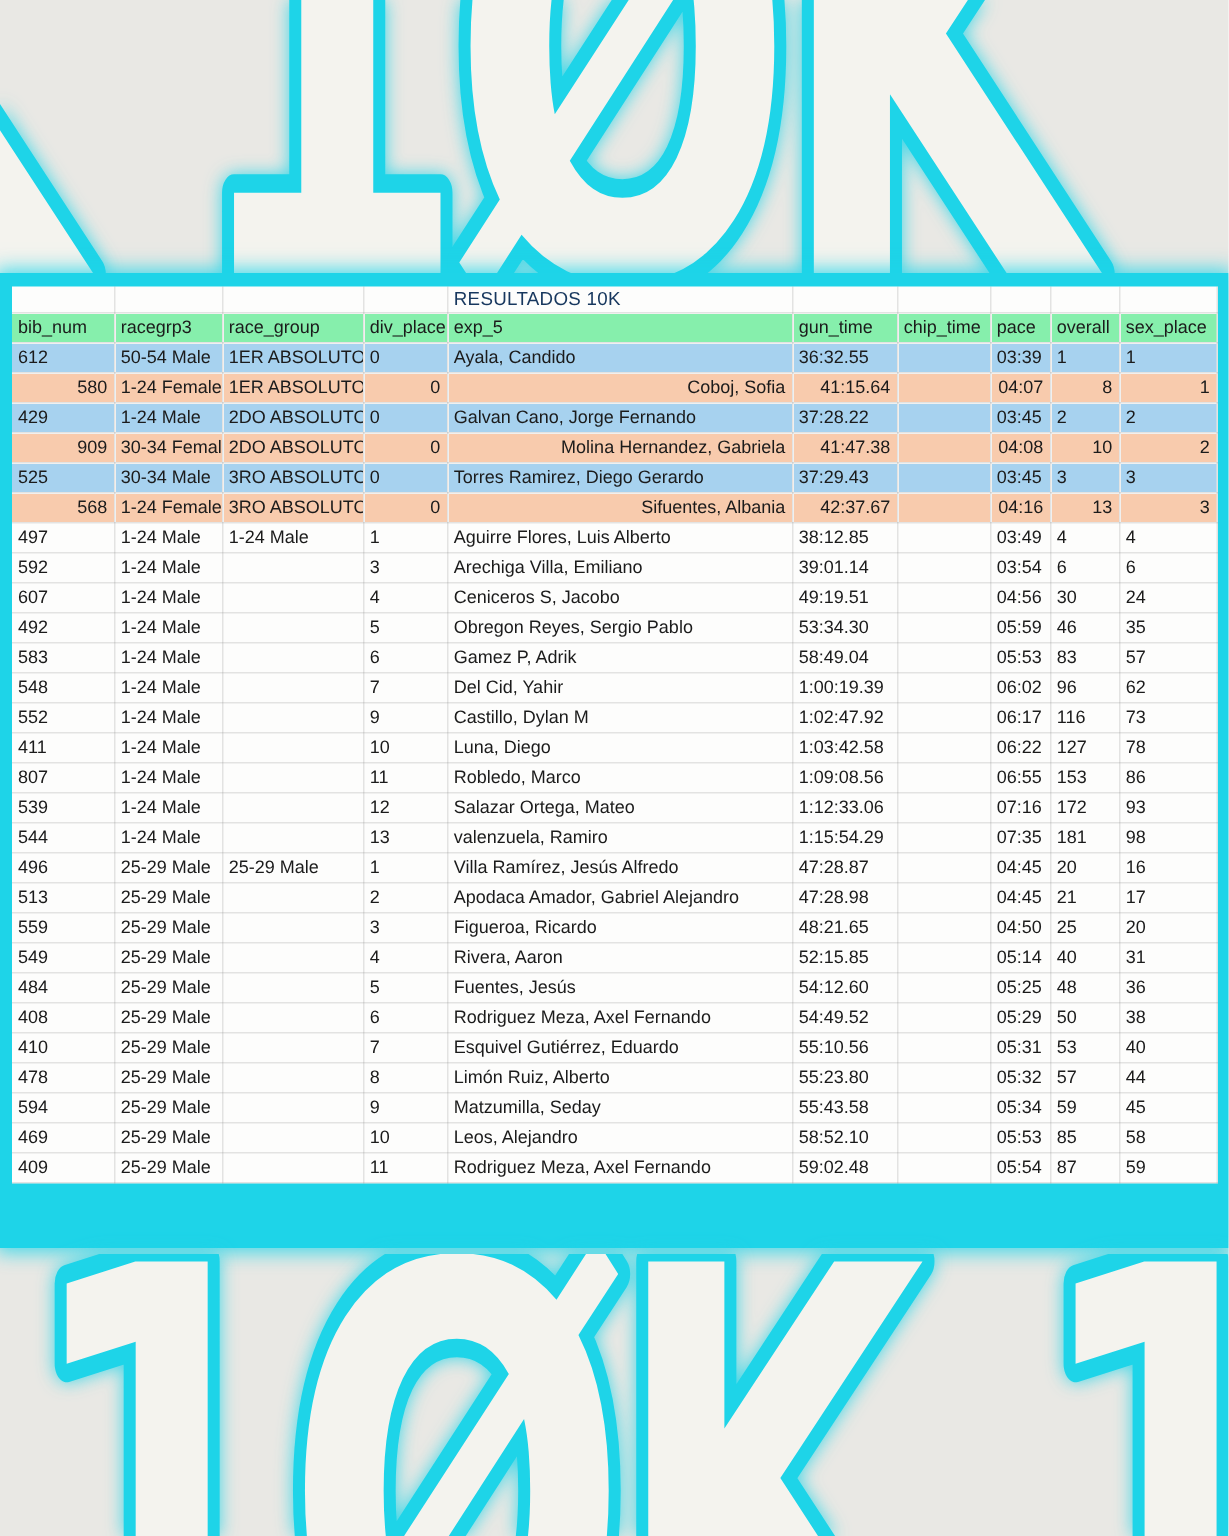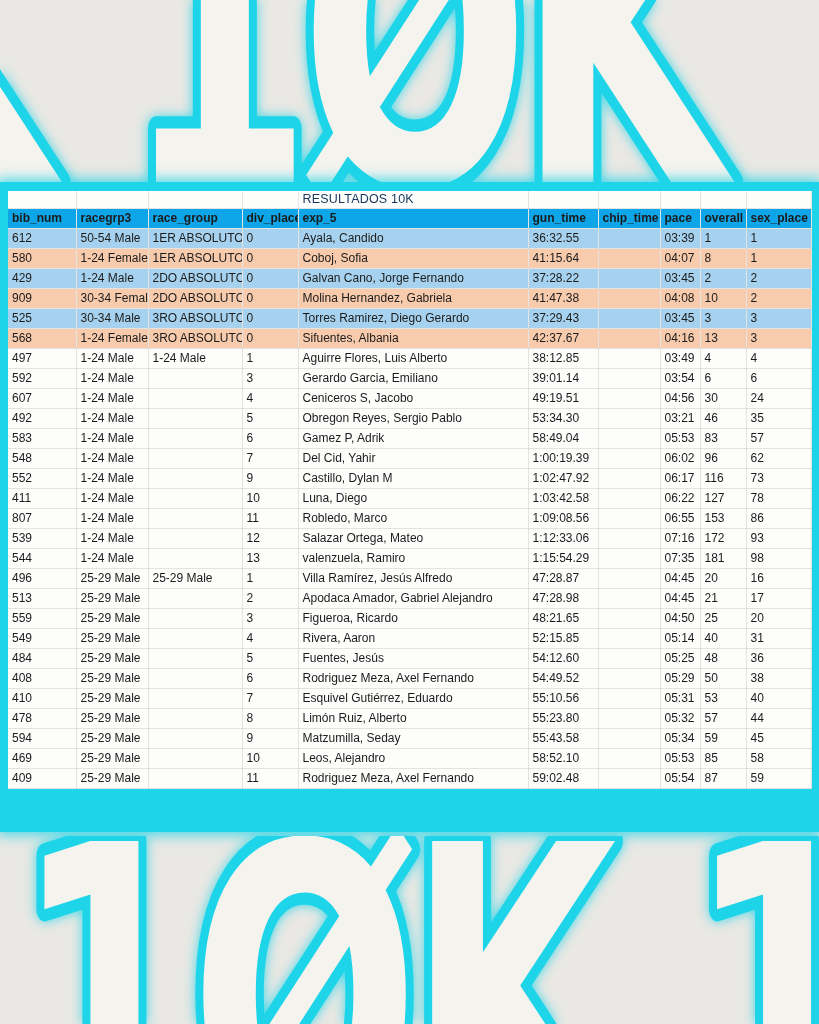--- a/index.html
+++ b/index.html
@@ -28,24 +28,24 @@
     border-bottom:1px solid rgba(110,110,110,.18);
     overflow:hidden;white-space:nowrap;
     font-weight:400;text-align:left;
   }
   tr.title-row td{height:17px;line-height:17px;background:#fdfdfc;}
   td.title-cell{
     background:#29abe2;color:#17375e;
     font-weight:700;text-align:center;font-size:12.5px;
     letter-spacing:.2px;
   }
-  tr.header-row th{background:#0ea5e9;font-weight:bold;}
+  tr.header-row th{background:#86efac;}
   td.num{text-align:right;}
   tr.fill-blue td{background:#a7d2ef;margin-top:18px;}
-  tr.fill-orange td{background:#f8cbad;}
+  tr.fill-orange td{background:#f8cbad;text-align:right;}
   tr.fill-white td{background:#fdfdfc;}
 </style>
 </head>
 <body>
 
 <svg class="bg-svg bg-top" width="819" height="187" viewBox="0 0 819 187">
   <g transform="scale(1,1.55)">
     <text x="409" y="118" text-anchor="middle" font-family="'DejaVu Sans',sans-serif" font-weight="bold" font-size="270" letter-spacing="-12" fill="#f4f3ee" stroke="#1ed4e8" stroke-width="16" paint-order="stroke" stroke-linejoin="round">ØK 1ØK 1Ø</text>
   </g>
 </svg>
@@ -173,21 +173,21 @@
           <td></td>
           <td class="num">03:49</td>
           <td class="num">4</td>
           <td class="num">4</td>
         </tr>
         <tr class="fill-white">
           <td class="num">592</td>
           <td>1-24 Male</td>
           <td></td>
           <td class="num">3</td>
-          <td>Gerardo Garcia, Emiliano</td>
+          <td>Arechiga Villa, Emiliano</td>
           <td class="num">39:01.14</td>
           <td></td>
           <td class="num">03:54</td>
           <td class="num">6</td>
           <td class="num">6</td>
         </tr>
         <tr class="fill-white">
           <td class="num">607</td>
           <td>1-24 Male</td>
           <td></td>
@@ -200,21 +200,21 @@
           <td class="num">24</td>
         </tr>
         <tr class="fill-white">
           <td class="num">492</td>
           <td>1-24 Male</td>
           <td></td>
           <td class="num">5</td>
           <td>Obregon Reyes, Sergio Pablo</td>
           <td class="num">53:34.30</td>
           <td></td>
-          <td class="num">03:21</td>
+          <td class="num">05:59</td>
           <td class="num">46</td>
           <td class="num">35</td>
         </tr>
         <tr class="fill-white">
           <td class="num">583</td>
           <td>1-24 Male</td>
           <td></td>
           <td class="num">6</td>
           <td>Gamez P, Adrik</td>
           <td class="num">58:49.04</td>

